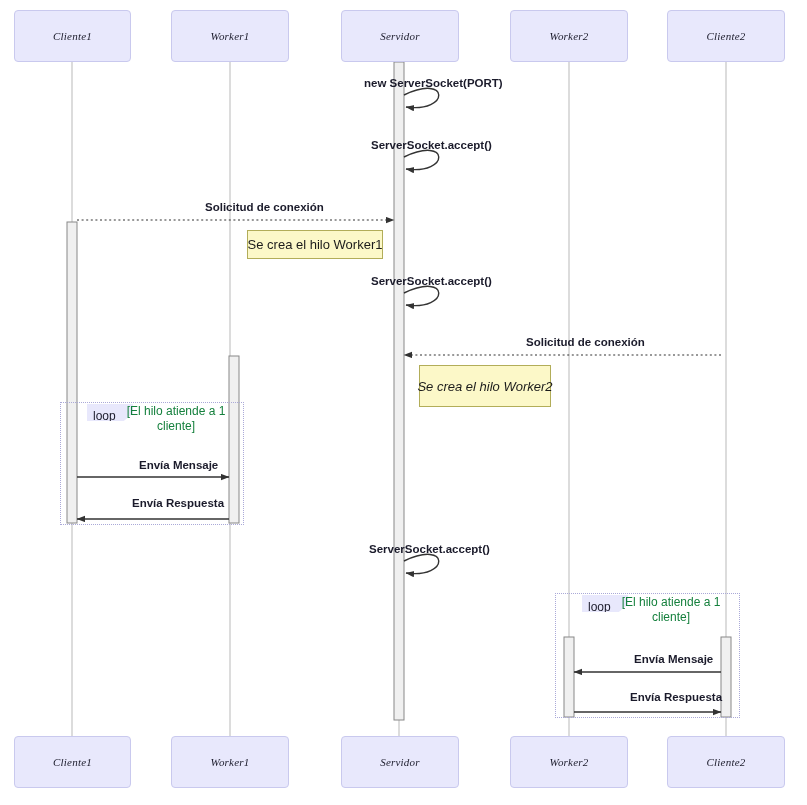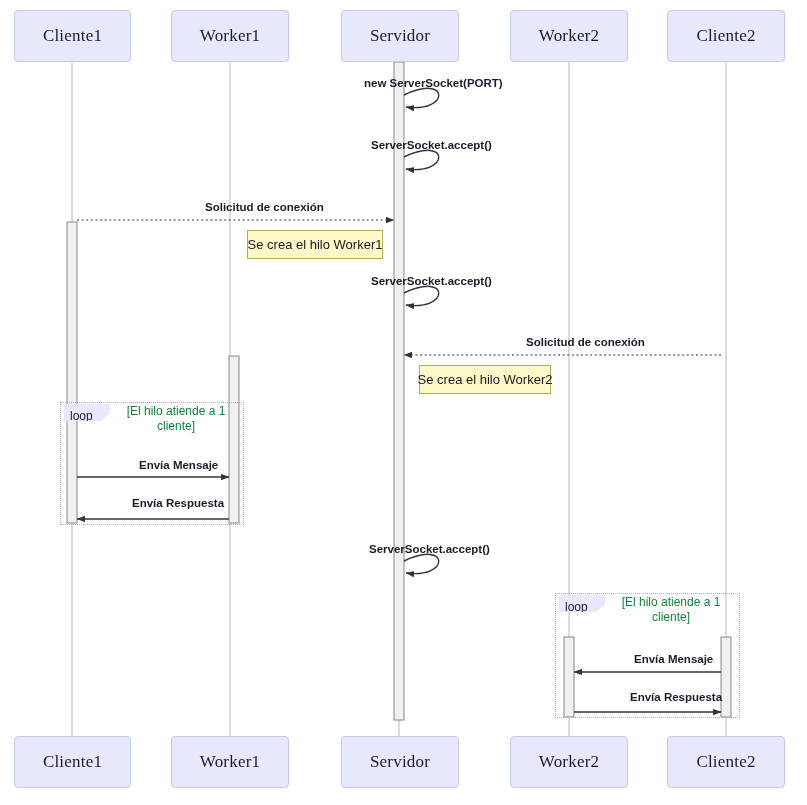--- a/index.html
+++ b/index.html
@@ -29,23 +29,24 @@
     background: #e8e8fc;
     border: 1px solid #c9c9ee;
     border-radius: 4px;
     display: flex;
     align-items: center;
     justify-content: center;
     box-sizing: border-box;
   }
   .participant-label {
     font-family: "Liberation Serif", serif;
-    font-size: 17px;
+    font-size: 11px;
     color: #1b1b2b;
     letter-spacing: 0.2px;
+    font-style: italic;
   }
   .note-box {
     position: absolute;
     background: #fcf8c8;
     border: 1px solid #b2ad59;
     box-sizing: border-box;
     display: flex;
     align-items: center;
     justify-content: center;
   }
@@ -75,20 +76,21 @@
     position: absolute;
     background: #e8e8fc;
     font-family: "Liberation Sans", sans-serif;
     font-size: 12px;
     color: #1b1b2b;
     padding: 5px 12px 1px 6px;
     box-sizing: border-box;
     -webkit-clip-path: polygon(0 0, 100% 0, 100% 55%, 80% 100%, 0 100%);
     clip-path: polygon(0 0, 100% 0, 100% 55%, 80% 100%, 0 100%);
     line-height: 15px;
+    margin-left: 23px;
   }
   .loop-cond {
     position: absolute;
     font-family: "Liberation Sans", sans-serif;
     font-size: 12px;
     color: #15803d;
     text-align: center;
     line-height: 15px;
   }
 </style>
@@ -176,21 +178,21 @@
       <div class="loop-cond" style="left: 112px; top: 404px; width: 128px;">[El hilo atiende a 1 cliente]</div>
       <div class="loop-frame" style="left: 555px; top: 593px; width: 185px; height: 125px;"></div>
       <div class="loop-tag" style="left: 559px; top: 595px; width: 46px; height: 17px;">loop</div>
       <div class="loop-cond" style="left: 607px; top: 595px; width: 128px;">[El hilo atiende a 1 cliente]</div>
     </div>
 
   <div id="notes">
       <div class="note-box" style="left: 247px; top: 230px; width: 136px; height: 29px;">
         <span class="note-text">Se crea el hilo Worker1</span>
       </div>
-      <div class="note-box" style="left: 419px; top: 365px; width: 132px; height: 29px;">
+      <div class="note-box" style="left: 419px; top: 365px; width: 132px; height: 42px; font-style: italic;">
         <span class="note-text">Se crea el hilo Worker2</span>
       </div>
     </div>
 
   <div id="labels">
       <div class="msg-label" style="left: 173px; top: 201px;">Solicitud de conexión</div>
       <div class="msg-label" style="left: 494px; top: 336px;">Solicitud de conexión</div>
       <div class="msg-label" style="left: 107px; top: 459px;">Envía Mensaje</div>
       <div class="msg-label" style="left: 100px; top: 497px;">Envía Respuesta</div>
       <div class="msg-label" style="left: 602px; top: 653px;">Envía Mensaje</div>

